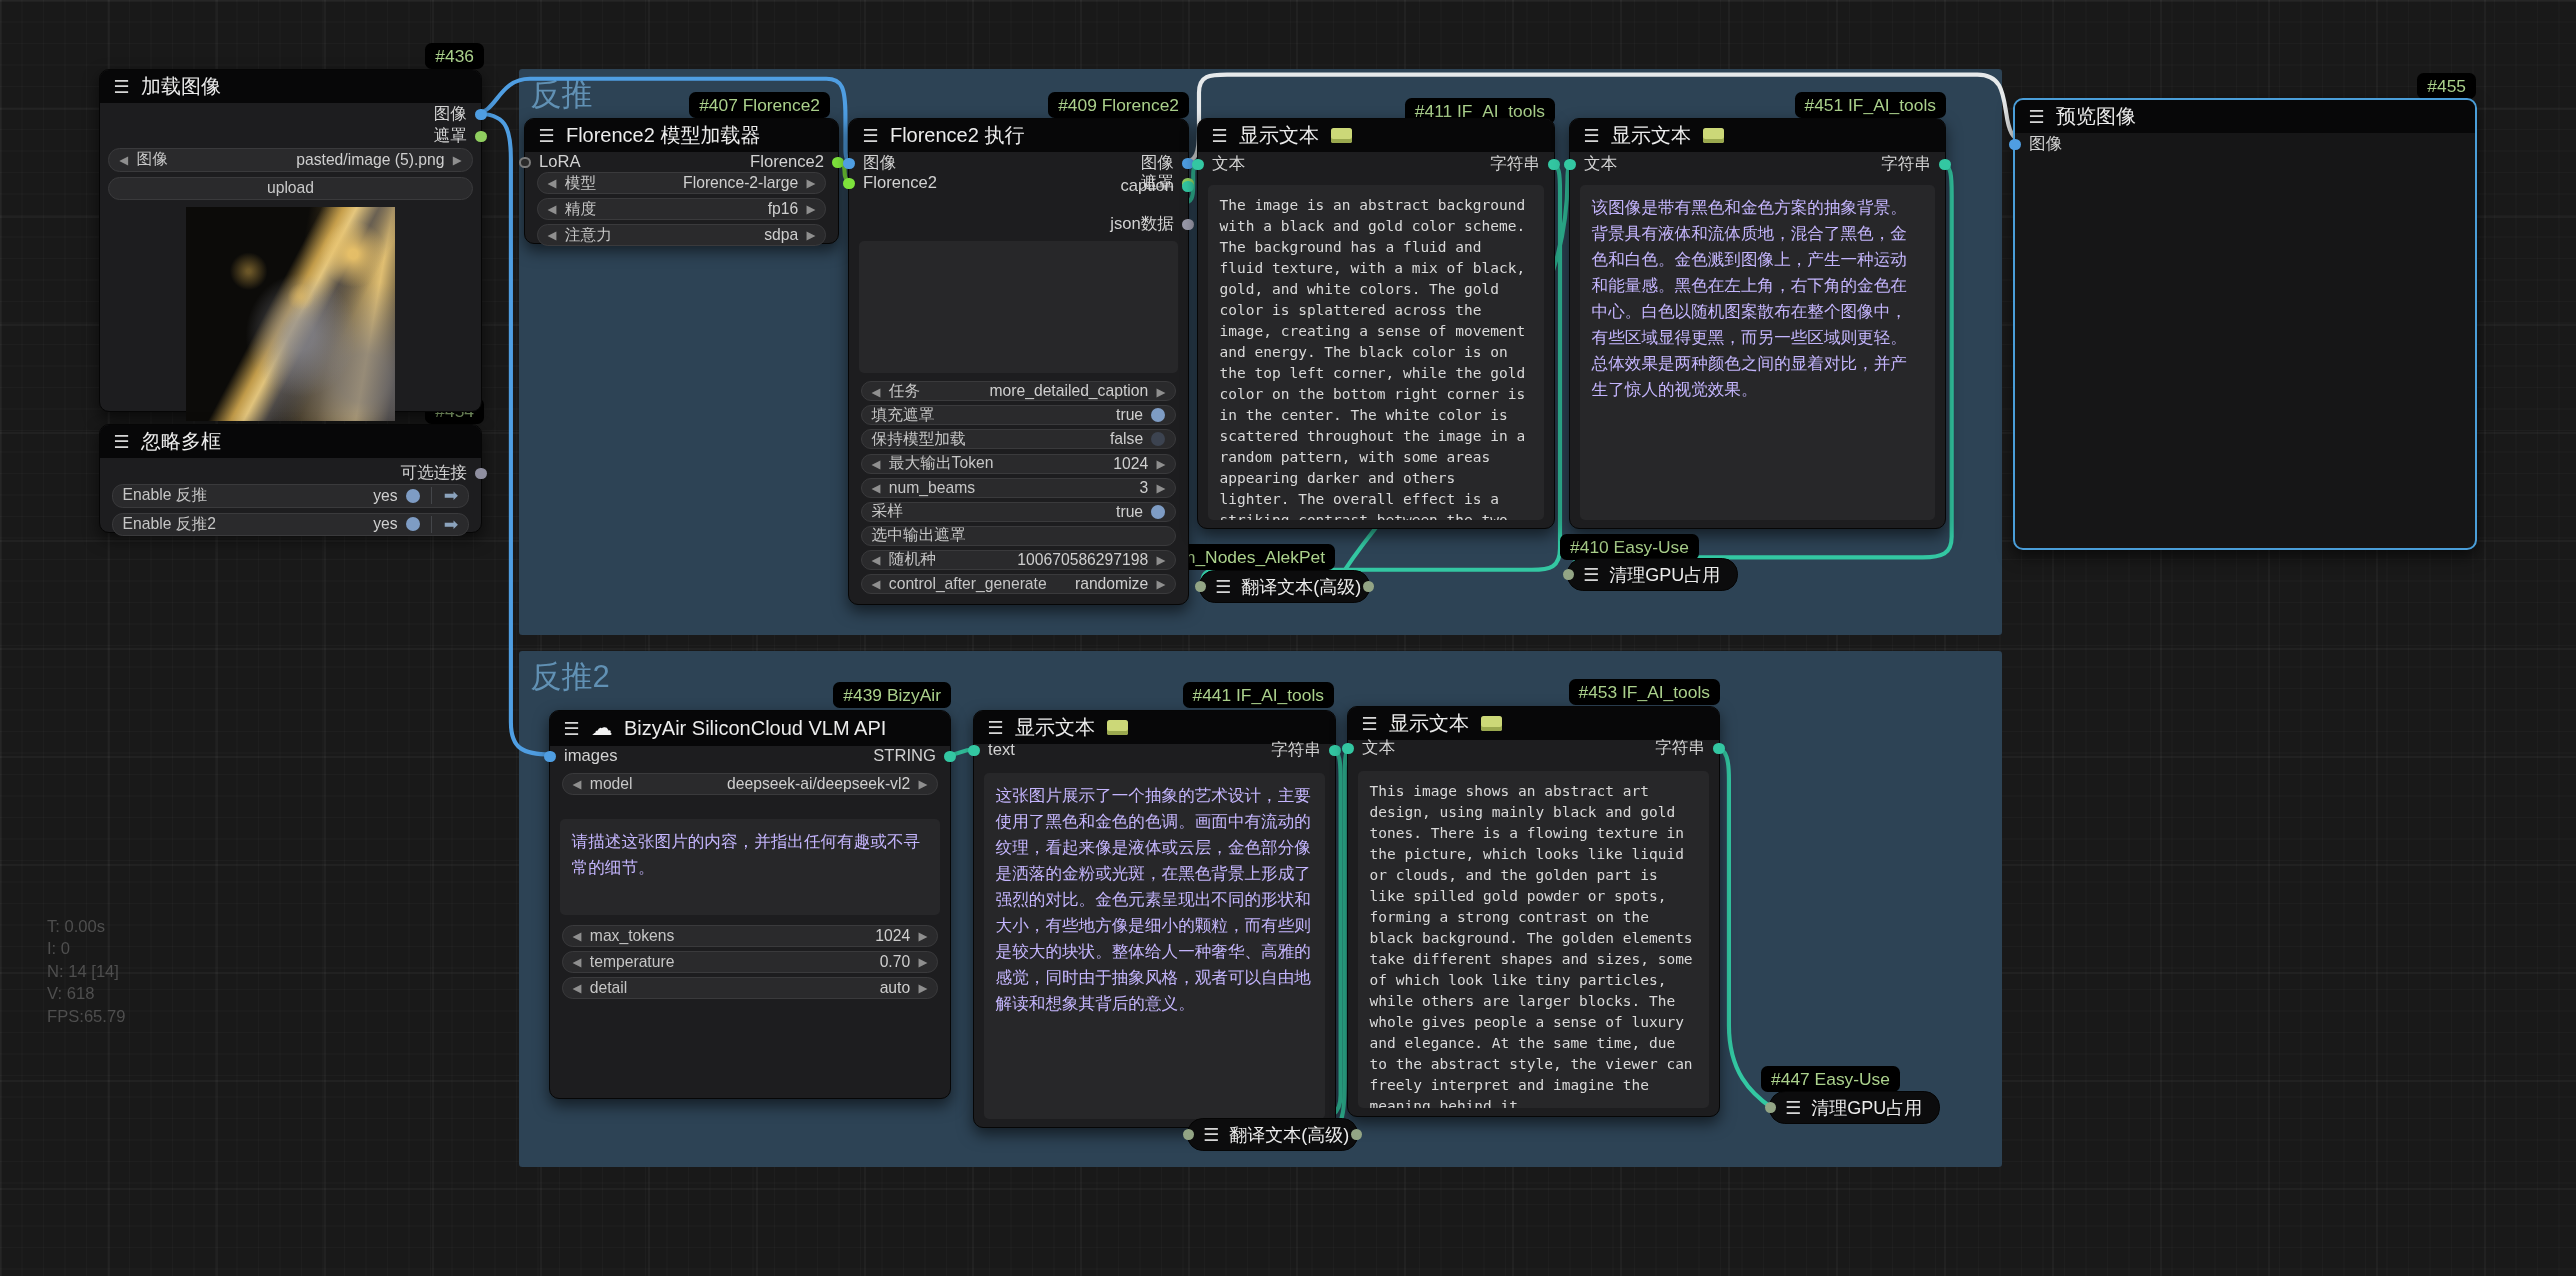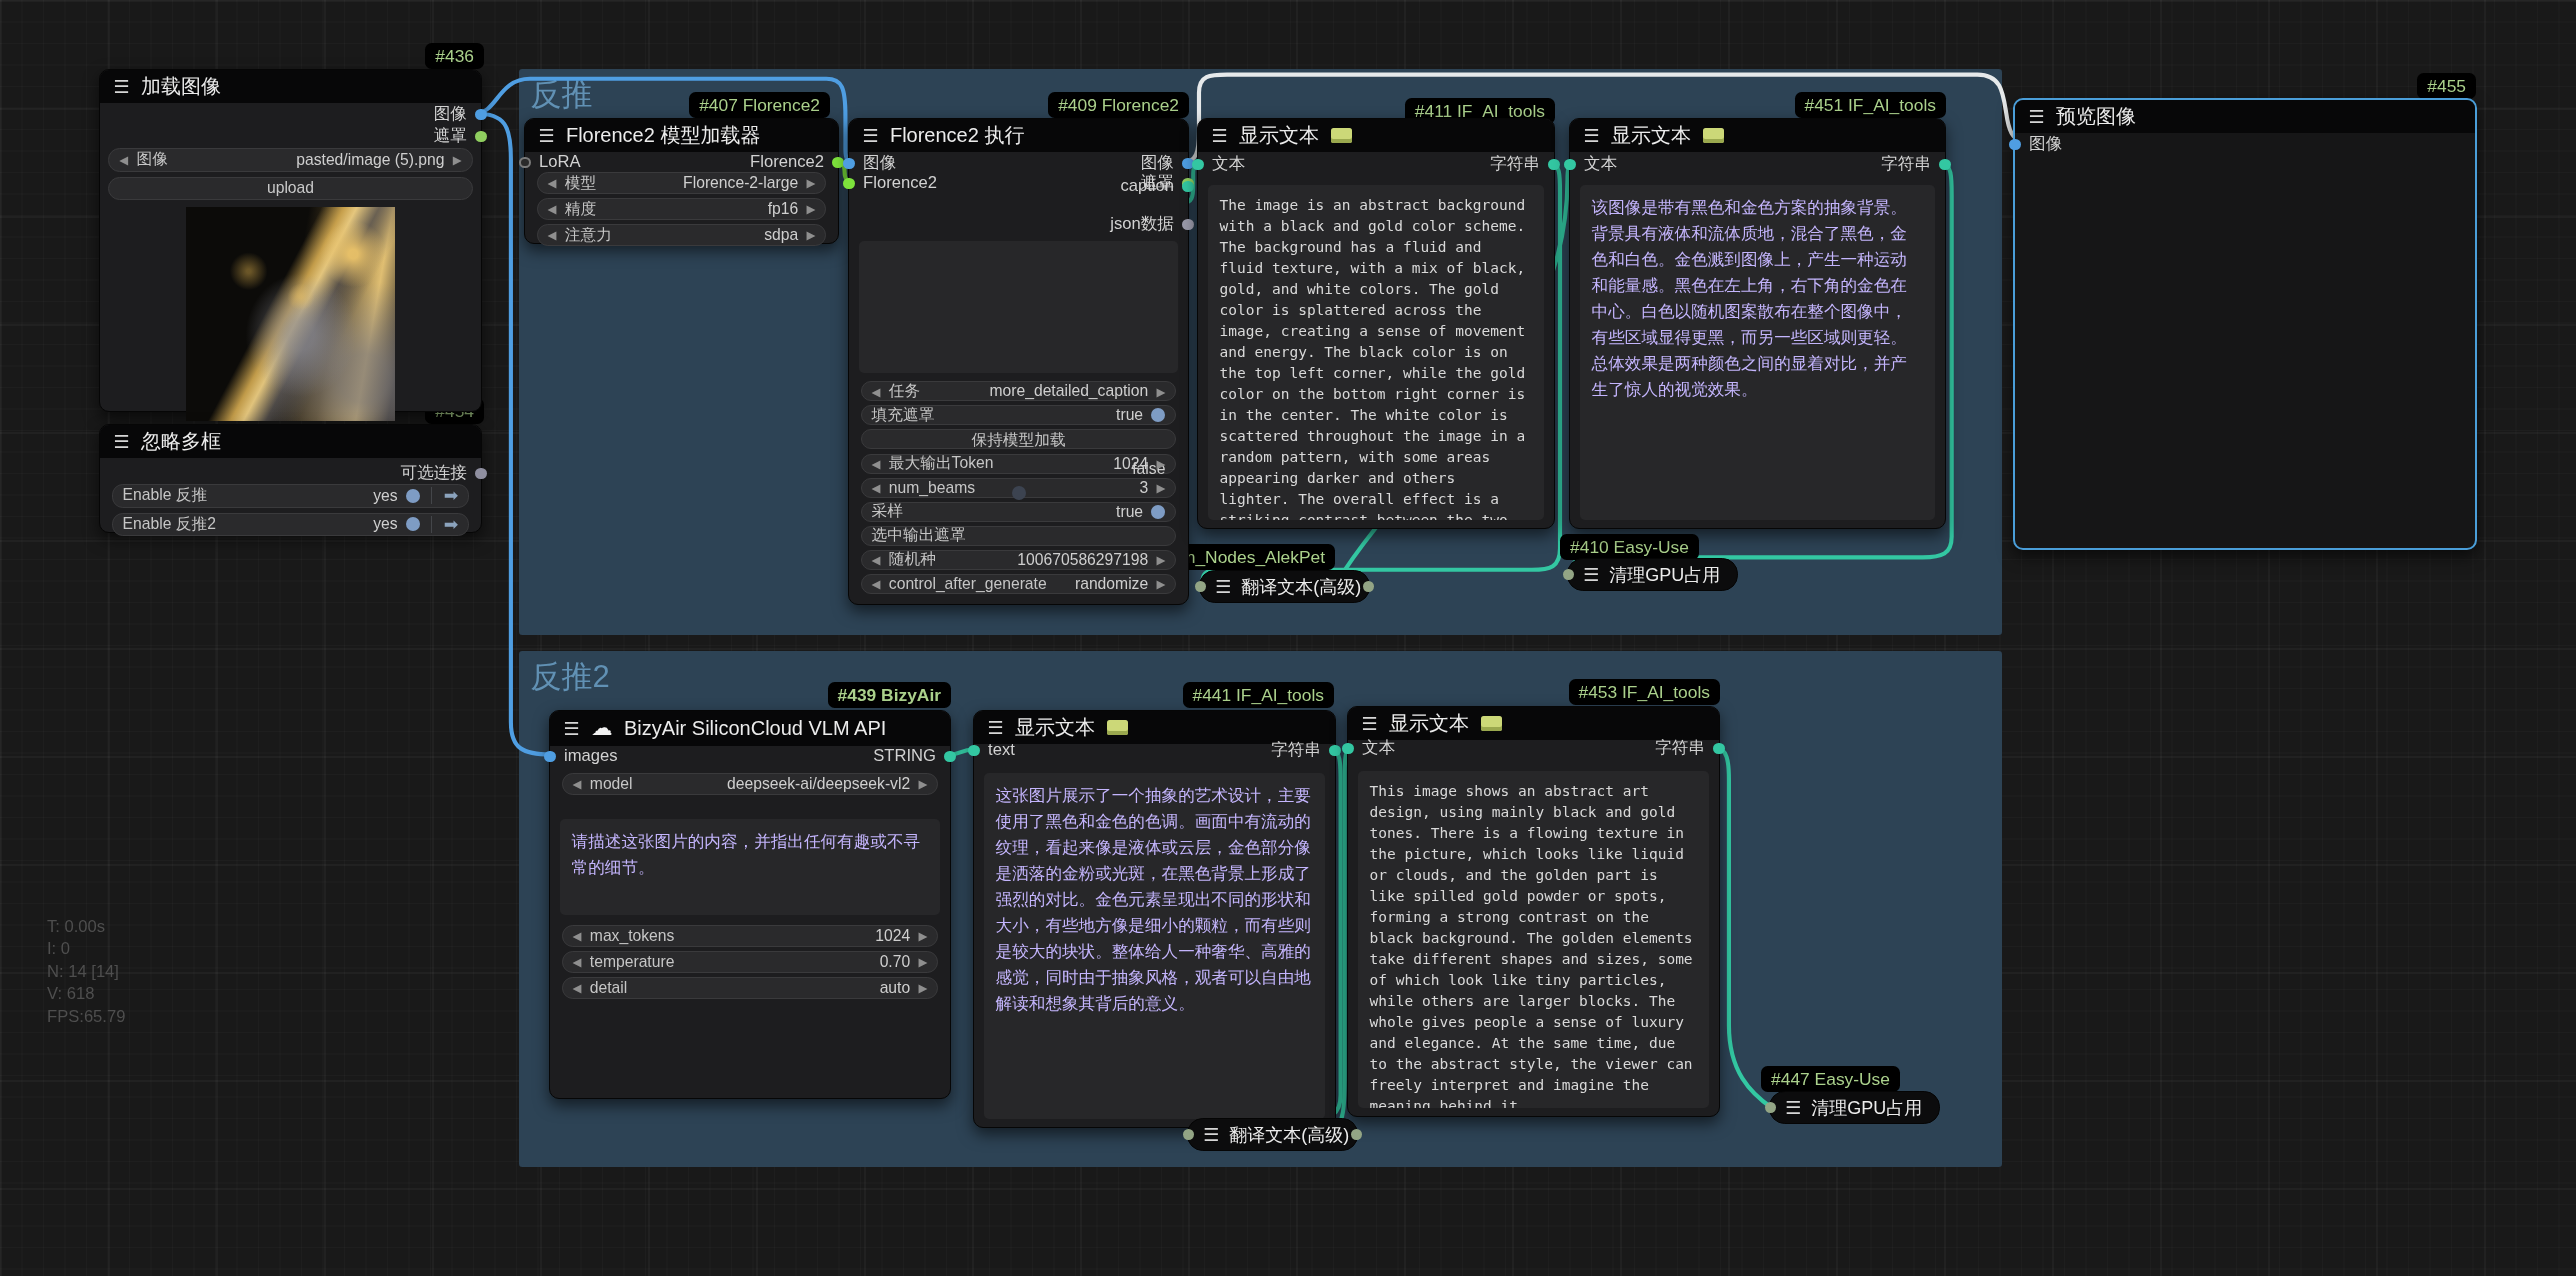--- a/index.html
+++ b/index.html
@@ -97,21 +97,21 @@
   </svg>
 
 <div class="badge" style="right:2092px;top:43px;">#436</div>
 <div class="badge" style="right:2092px;top:398px;">#454</div>
 <div class="badge" style="right:1746px;top:92px;">#407 Florence2</div>
 <div class="badge" style="right:1387px;top:92px;">#409 Florence2</div>
 <div class="badge" style="right:1021px;top:98px;">#411 IF_AI_tools</div>
 <div class="badge" style="right:630px;top:92px;">#451 IF_AI_tools</div>
 <div class="badge" style="right:1241px;top:544px;">0 Custom_Nodes_AlekPet</div>
 <div class="badge" style="right:877px;top:534px;">#410 Easy-Use</div>
-<div class="badge" style="right:1625px;top:682px;font-weight:bold;">#439 BizyAir</div>
+<div class="badge" style="right:1625px;top:682px;">#439 BizyAir</div>
 <div class="badge" style="right:1242px;top:682px;">#441 IF_AI_tools</div>
 <div class="badge" style="right:856px;top:679px;">#453 IF_AI_tools</div>
 <div class="badge" style="right:1249px;top:1092px;">#452 Custom_Nodes_AlekPet</div>
 <div class="badge" style="right:676px;top:1066px;">#447 Easy-Use</div>
 <div class="badge" style="right:100px;top:73px;">#455</div>
 
 <div class="node" style="left:99px;top:69px;width:383px;height:343px;">
   <div class="node-header">
     <span class="collapse-icon">☰</span>
     <span class="node-title">加载图像</span>
@@ -233,21 +233,21 @@
     <span class="warr">◀</span>
     <span class="w-label">任务</span>
     <span class="w-value">more_detailed_caption</span>
     <span class="warr">▶</span>
   </div>
   <div class="widget" style="height:18px;">
     <span class="w-label">填充遮罩</span>
     <span class="w-value">true</span>
     <span class="toggle-dot on"></span>
   </div>
-  <div class="widget" style="height:18px;flex-direction:column;">
+  <div class="widget" style="height:18px;">
     <span class="w-label">保持模型加载</span>
     <span class="w-value">false</span>
     <span class="toggle-dot off"></span>
   </div>
   <div class="widget" style="height:18px;">
     <span class="warr">◀</span>
     <span class="w-label">最大输出Token</span>
     <span class="w-value">1024</span>
     <span class="warr">▶</span>
   </div>

